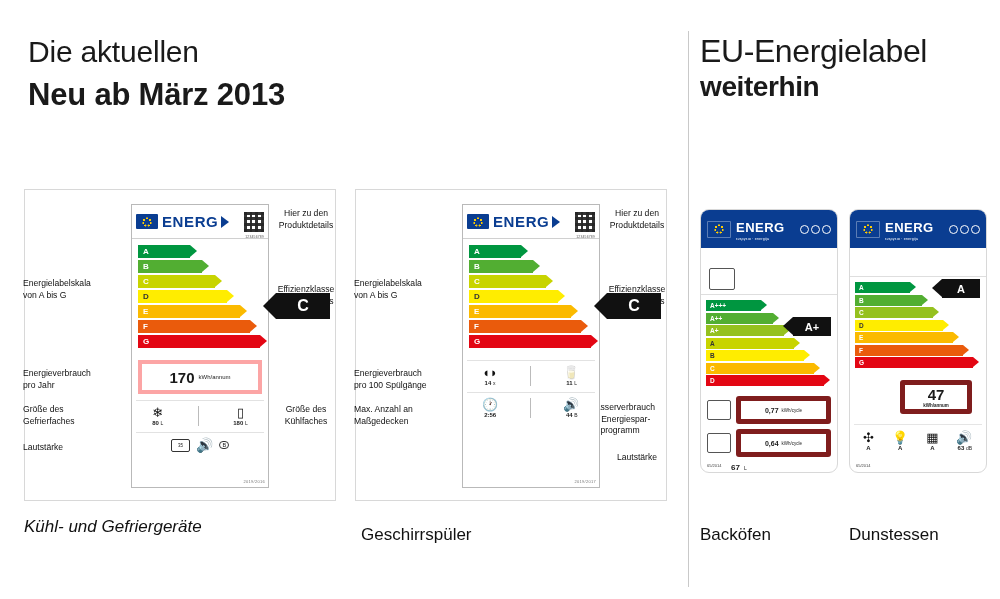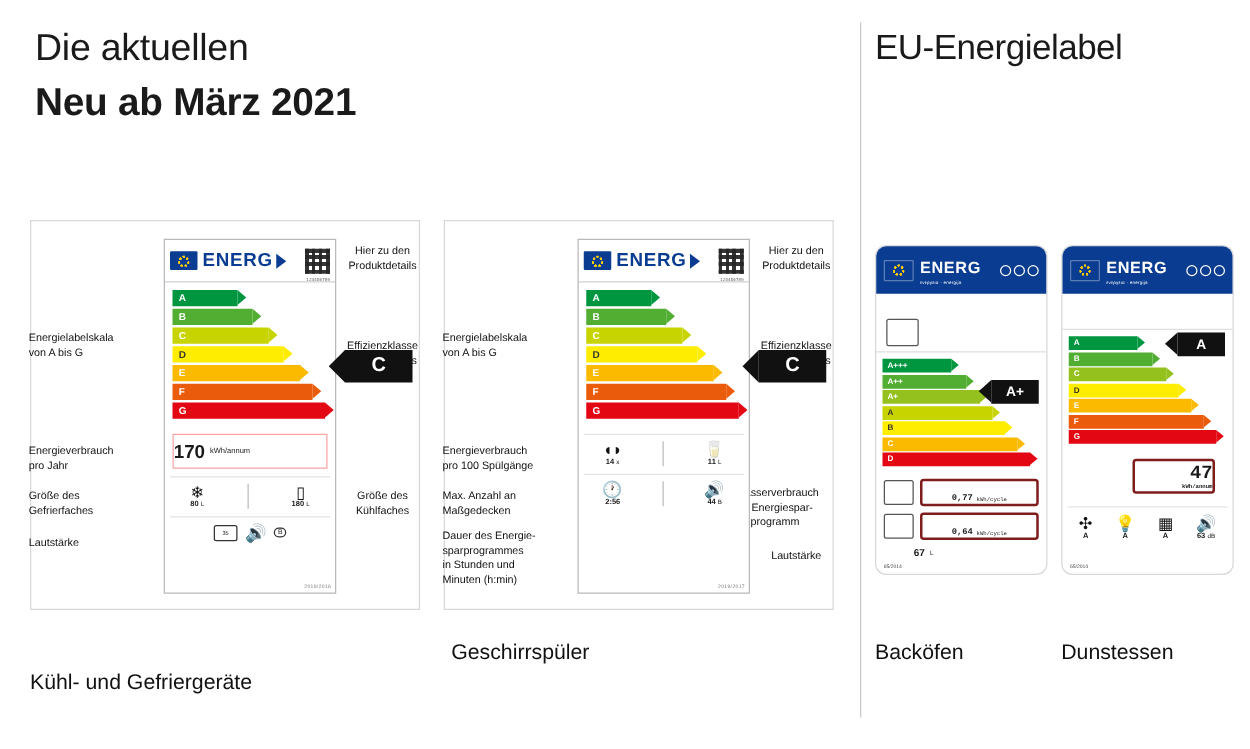--- a/index.html
+++ b/index.html
@@ -4,43 +4,43 @@
 <style>
   html,body{margin:0;padding:0;}
   body{
     width:1000px;height:599px;
     background:#ffffff;
     font-family:"Liberation Sans", sans-serif;
     color:#1a1a1a;
     overflow:hidden;
     position:relative;
   }
-  .page{position:relative;width:1000px;height:513px;}
+  .page{position:relative;width:1000px;height:513px;margin-top:13px;}
 
   
   .divider{
     position:absolute;left:688px;top:18px;width:1px;height:556px;
     background:#c9c9c9;
   }
 
   
   .left-head{position:absolute;left:28px;top:20px;width:620px;}
   .left-head .l1,.left-head .l2{
     font-size:30px;line-height:38px;font-weight:400;letter-spacing:-0.2px;
   }
   .left-head .l3{
     font-size:31px;line-height:40px;font-weight:700;margin-top:4px;letter-spacing:-0.2px;
   }
   .right-head{position:absolute;left:700px;top:20px;width:290px;}
-  .right-head .r1{font-size:28px;line-height:36px;font-weight:400;letter-spacing:-0.4px;}
+  .right-head .r1{font-size:32px;line-height:36px;font-weight:400;letter-spacing:-0.4px;}
   .right-head .r2,.right-head .r3{font-size:28px;line-height:36px;font-weight:700;letter-spacing:-0.4px;}
 
   
   .caption{position:absolute;font-size:17px;color:#111;}
-  #cap-fridge{left:24px;top:536px;}
+  #cap-fridge{left:24px;top:504px;font-style:italic;}
   #cap-dish{left:361px;top:512px;}
   #cap-oven{left:700px;top:512px;}
   #cap-hood{left:849px;top:512px;}
 
   
   .card{
     position:absolute;background:#fff;border:1px solid #d8d8d8;
   }
   #card-fridge{left:24px;top:176px;width:310px;height:310px;}
   #card-dish{left:355px;top:176px;width:310px;height:310px;}
@@ -112,22 +112,22 @@
     position:absolute;right:-62px;top:88px;width:54px;height:26px;background:#111;
     display:flex;align-items:center;justify-content:center;color:#fff;font-weight:700;font-size:16px;
   }
   .class-pointer::before{
     content:"";position:absolute;left:-13px;top:0;width:0;height:0;
     border-top:13px solid transparent;border-bottom:13px solid transparent;border-right:13px solid #111;
   }
 
   
   .consum{
-    margin:6px 6px 0 6px;border:1px solid #fca5a5;height:26px;display:flex;align-items:center;
-    justify-content:flex-start;gap:4px;
+    margin:6px 6px 0 6px;border:4px solid #fca5a5;height:26px;display:flex;align-items:center;
+    justify-content:center;gap:4px;
   }
   .consum .num{font-size:15px;font-weight:700;}
   .consum .unit{font-size:6px;}
   .consum .circ{
     width:17px;height:11px;border:1px solid #333;border-radius:9px;font-size:4.5px;
     display:flex;align-items:center;justify-content:center;margin-left:3px;
   }
   .sep-v{width:1px;height:20px;background:#bbb;margin:0 2px;}
 
   
@@ -180,41 +180,42 @@
   }
   .old-pointer{
     position:absolute;right:6px;width:38px;height:19px;background:#111;color:#fff;font-weight:700;
     font-size:11px;display:flex;align-items:center;justify-content:center;
   }
   .old-pointer::before{
     content:"";position:absolute;left:-10px;top:0;width:0;height:0;
     border-top:9.5px solid transparent;border-bottom:9.5px solid transparent;border-right:10px solid #111;
   }
   .old-box{
-    border:2px solid #7f1d1d;border-radius:3px;display:flex;align-items:flex-end;justify-content:center;
-    gap:3px;font-size:7px;font-weight:700;font-family:Liberation Mono, monospace;
+    border:5px solid #7f1d1d;border-radius:3px;display:flex;align-items:center;justify-content:center;
+    gap:3px;font-size:7px;font-weight:700;
   }
   .old-foot{font-size:4px;color:#444;position:absolute;left:6px;bottom:4px;}
   .kwh-big{font-size:15px;font-weight:700;}
   .kwh-unit{font-size:4.5px;}
 </style>
 </head>
 <body>
 
 <div class="page">
 
   <div class="divider"></div>
 
   <div class="left-head">
     <div class="l1">Die aktuellen</div>
-    <div class="l3">Neu ab März 2021</div>
+    <div class="l3">Neu ab März 2013</div>
   </div>
 
   <div class="right-head">
     <div class="r1">EU-Energielabel</div>
+    <div class="r2">weiterhin</div>
   </div>
 
   <div class="card" id="card-fridge">
 
     <div class="anno" style="left:-2px;top:88px;width:84px;">Energielabelskala<br>von A bis G</div>
     <div class="anno" style="left:-2px;top:178px;width:84px;">Energieverbrauch<br>pro Jahr</div>
     <div class="anno" style="left:-2px;top:214px;width:84px;">Größe des<br>Gefrierfaches</div>
     <div class="anno" style="left:-2px;top:252px;width:84px;">Lautstärke</div>
 
     <div class="anno right" style="left:250px;top:18px;width:62px;">Hier zu den<br>Produktdetails</div>
@@ -268,21 +269,20 @@
 
       <div class="year-mark">2019/2016</div>
     </div>
   </div>
 
   <div class="card" id="card-dish">
 
     <div class="anno" style="left:-2px;top:88px;width:88px;">Energielabelskala<br>von A bis G</div>
     <div class="anno" style="left:-2px;top:178px;width:88px;">Energieverbrauch<br>pro 100 Spülgänge</div>
     <div class="anno" style="left:-2px;top:214px;width:88px;">Max. Anzahl an<br>Maßgedecken</div>
-    <div class="anno" style="left:-2px;top:246px;width:88px;">Dauer des Energie-<br>sparprogrammes<br>in Stunden und<br>Minuten (h:min)</div>
 
     <div class="anno right" style="left:250px;top:18px;width:62px;">Hier zu den<br>Produktdetails</div>
     <div class="anno right" style="left:250px;top:94px;width:62px;">Effizienzklasse<br>des Produktes</div>
     <div class="anno right" style="left:232px;top:212px;width:64px;">Wasserverbrauch<br>im Energiespar-<br>programm</div>
     <div class="anno right" style="left:250px;top:262px;width:62px;">Lautstärke</div>
 
     <div class="sheet" id="sheet-dish">
       <div class="sheet-top">
         <span class="eu-flag"></span>
         <span class="energ-word">ENERG</span>

